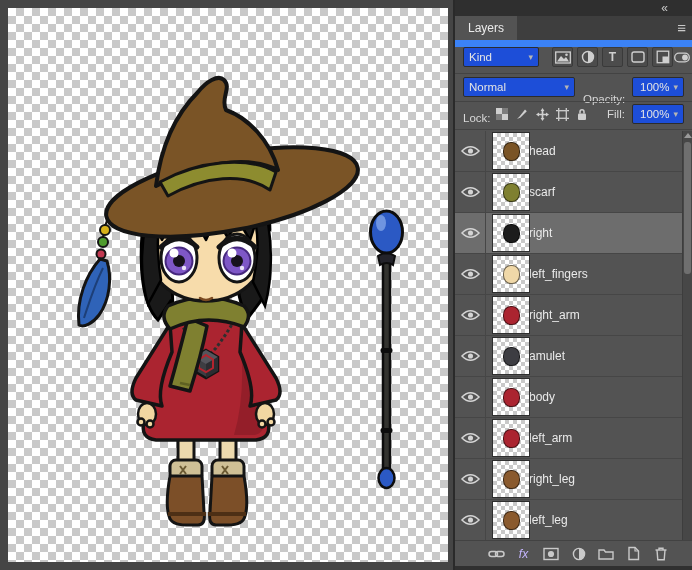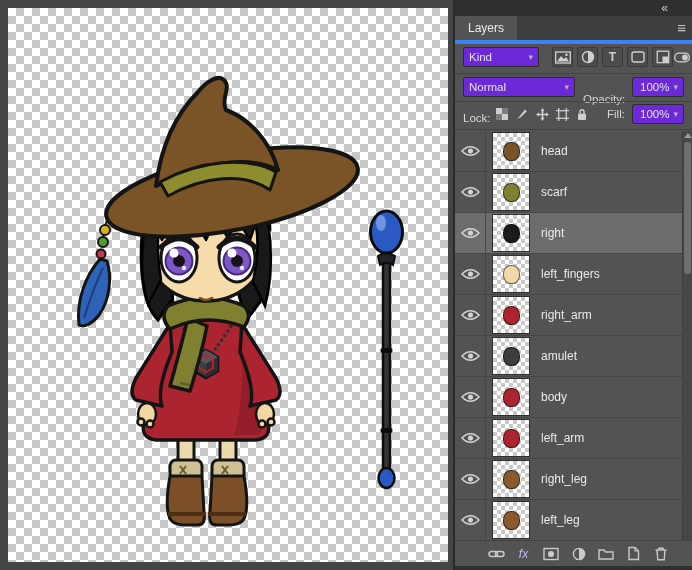--- a/index.html
+++ b/index.html
@@ -18,28 +18,28 @@
     background-size:16px 16px;
   }
   .canvas{position:absolute;left:8px;top:8px;width:440px;height:554px;}
   .canvas svg{position:absolute;left:0;top:0;}
   .v-divider{position:absolute;left:453px;top:0;width:2px;height:570px;background:#2a2a2a;}
 
   
   .panel{position:absolute;left:455px;top:0;width:237px;height:570px;background:#535353;color:#dcdcdc;}
   .top-strip{position:relative;height:16px;background:#2f2f2f;}
   .collapse{position:absolute;right:24px;top:0;font-size:12px;color:#c9c9c9;line-height:16px;cursor:default;}
-  .tabbar{position:relative;height:24px;background:#3e3e3e;border-bottom:4px solid #3b82f6;}
+  .tabbar{position:relative;height:24px;background:#3e3e3e;border-bottom:7px solid #3b82f6;}
   .tab{display:inline-block;height:24px;line-height:24px;padding:0 13px;background:#535353;color:#ececec;font-size:12px;}
   .panel-menu{position:absolute;right:6px;top:3px;font-size:15px;color:#c9c9c9;line-height:18px;}
 
   .ctl{position:absolute;font-size:11.5px;color:#d8d8d8;}
   .dd{
     position:absolute;height:20px;box-sizing:border-box;
-    background:#6d28d9;border:1px solid #2c2c2c;border-radius:2px;
+    background:#1d4ed8;border:1px solid #2c2c2c;border-radius:2px;
     color:#e4e4e4;font-size:11.5px;display:flex;align-items:center;padding:4px 5px;
   }
   .dd .dd-val{flex:1;}
   .dd::after{content:"▾";font-size:9px;color:#b5b5b5;margin-left:4px;}
   .dd.num .dd-val{text-align:right;}
 
   .ico-btn{
     position:absolute;width:21px;height:20px;box-sizing:border-box;
     display:flex;align-items:center;justify-content:center;
     background:#4c4c4c;border:1px solid #3a3a3a;border-radius:2px;
@@ -60,21 +60,21 @@
     border-right:1px solid #464646;
   }
   .thumb{
     width:36px;height:36px;margin-left:7px;flex:0 0 36px;position:relative;
     background-size:8px 8px;outline:1px solid #2f2f2f;
   }
   .blob{
     position:absolute;left:10px;top:9px;width:15px;height:17px;border-radius:46%;
     border:1px solid rgba(0,0,0,.55);
   }
-  .layer-name{margin-left:12px;font-size:12px;color:#eaeaea;}
+  .layer-name{font-size:12px;color:#eaeaea;}
 
   
   .scrollbar{position:absolute;right:0;top:131px;width:10px;height:409px;background:#474747;border-left:1px solid #3d3d3d;box-sizing:border-box;}
   .scroll-up{position:absolute;top:2px;left:1px;width:0;height:0;border-left:4px solid transparent;border-right:4px solid transparent;border-bottom:5px solid #9a9a9a;}
   .scroll-thumb{position:absolute;left:1px;top:11px;width:7px;height:132px;background:#6f6f6f;border-radius:3px;}
 
   
   .panel-footer{
     position:absolute;left:0;top:540px;width:237px;height:26px;
     border-top:1px solid #424242;background:#535353;

